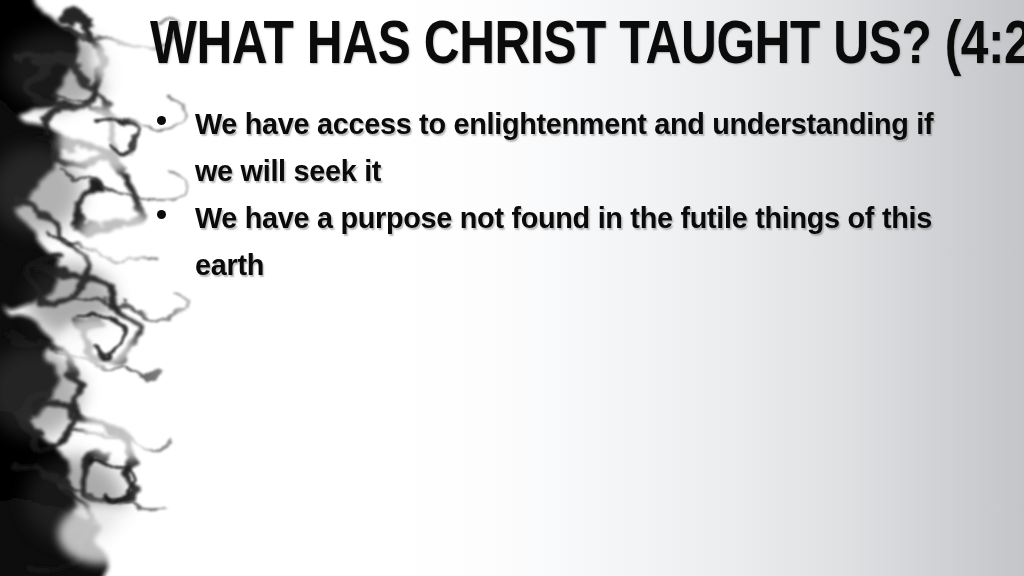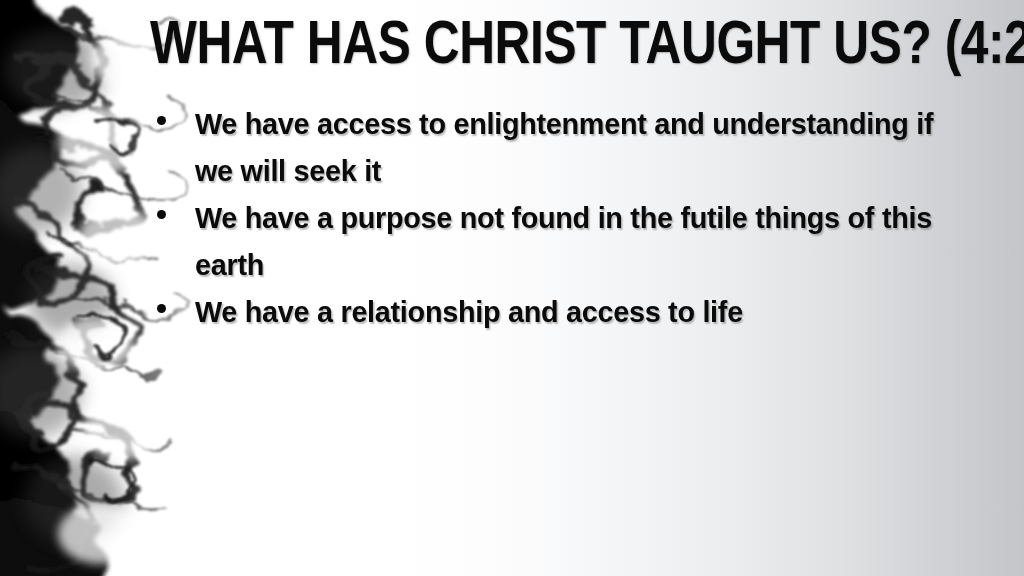--- a/index.html
+++ b/index.html
@@ -221,20 +221,16 @@
 
     <ul class="bullets">
       <li class="bullet-row">
         <span class="bullet-dot"></span>
         <span class="bullet-text">We have access to enlightenment and understanding if we will seek it</span>
       </li>
       <li class="bullet-row">
         <span class="bullet-dot"></span>
         <span class="bullet-text">We have a purpose not found in the futile things of this earth</span>
       </li>
-      <li class="bullet-row">
-        <span class="bullet-dot"></span>
-        <span class="bullet-text">We have a relationship and access to life</span>
-      </li>
     </ul>
 
   </div>
 </div>
 
 </body></html>

